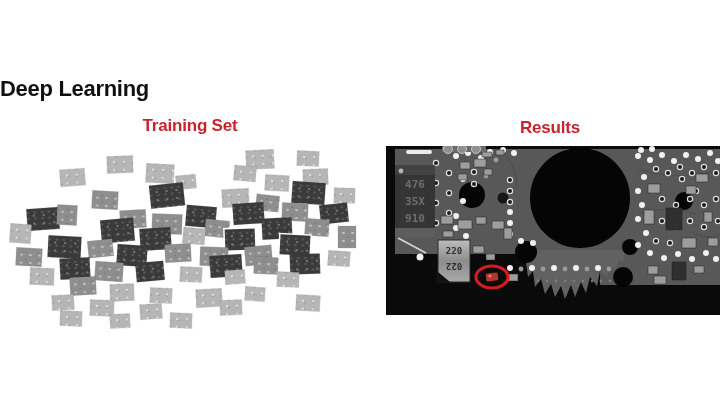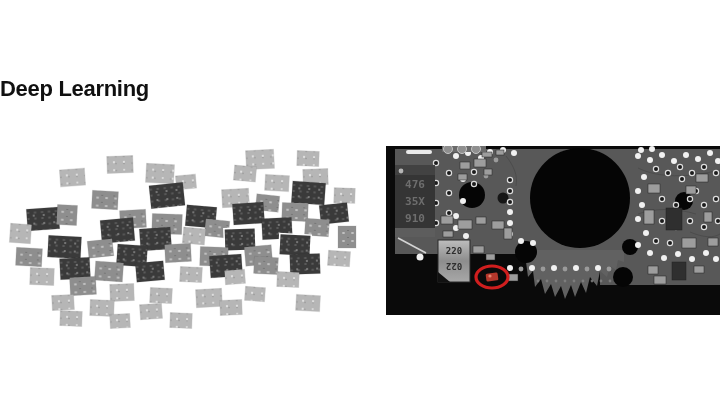--- a/index.html
+++ b/index.html
@@ -27,21 +27,23 @@
   .tile.bordered{box-shadow:0 0 0 1.5px #ffffff;}
   .pcb{position:absolute;left:386px;top:146px;width:334px;height:169px;display:block;}
 </style>
 </head>
 <body>
 
 <div class="stage">
 
   <div class="title" style="color: rgb(16, 16, 16);">Deep Learning</div>
 
-
+  <div class="sec-label label-training" style="color: rgb(201, 36, 44);">Training Set</div>
+
+  <div class="sec-label label-results" style="color: rgb(201, 36, 44);">Results</div>
 
   <div class="scatter">
       <div class="tile light" style="left: 246px; top: 150px; width: 28px; height: 19px; transform: rotate(-3deg); background-color: rgb(182, 182, 182);"></div>
       <div class="tile light" style="left: 297px; top: 151px; width: 22px; height: 15px; transform: rotate(2deg); background-color: rgb(182, 182, 182);"></div>
       <div class="tile light" style="left: 107px; top: 156px; width: 26px; height: 17px; transform: rotate(-2deg); background-color: rgb(182, 182, 182);"></div>
       <div class="tile light" style="left: 146px; top: 164px; width: 28px; height: 19px; transform: rotate(3deg); background-color: rgb(182, 182, 182);"></div>
       <div class="tile light" style="left: 60px; top: 169px; width: 25px; height: 17px; transform: rotate(-4deg); background-color: rgb(182, 182, 182);"></div>
       <div class="tile light" style="left: 234px; top: 166px; width: 22px; height: 15px; transform: rotate(5deg); background-color: rgb(182, 182, 182);"></div>
       <div class="tile light" style="left: 303px; top: 169px; width: 25px; height: 16px; transform: rotate(-2deg); background-color: rgb(182, 182, 182);"></div>
       <div class="tile light" style="left: 265px; top: 175px; width: 24px; height: 16px; transform: rotate(3deg); background-color: rgb(182, 182, 182);"></div>

